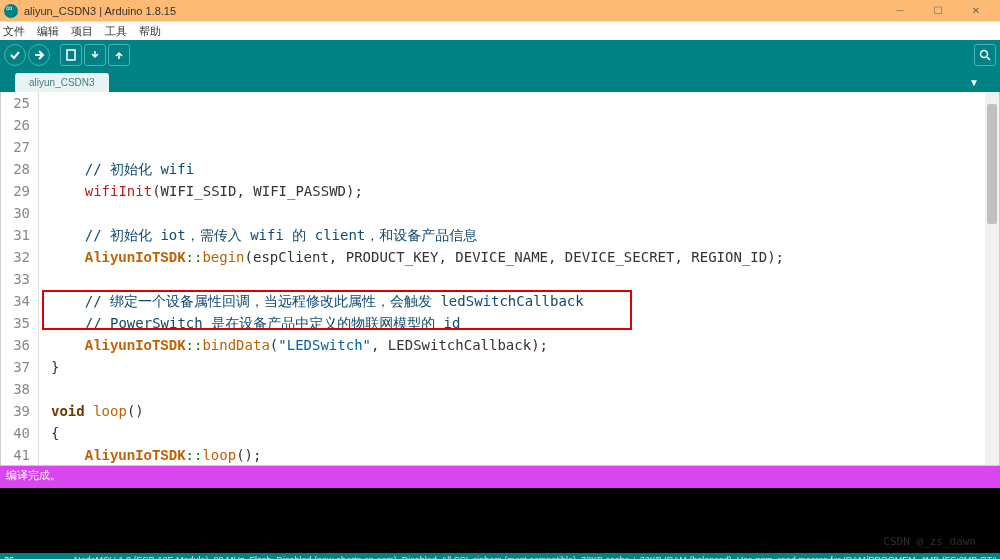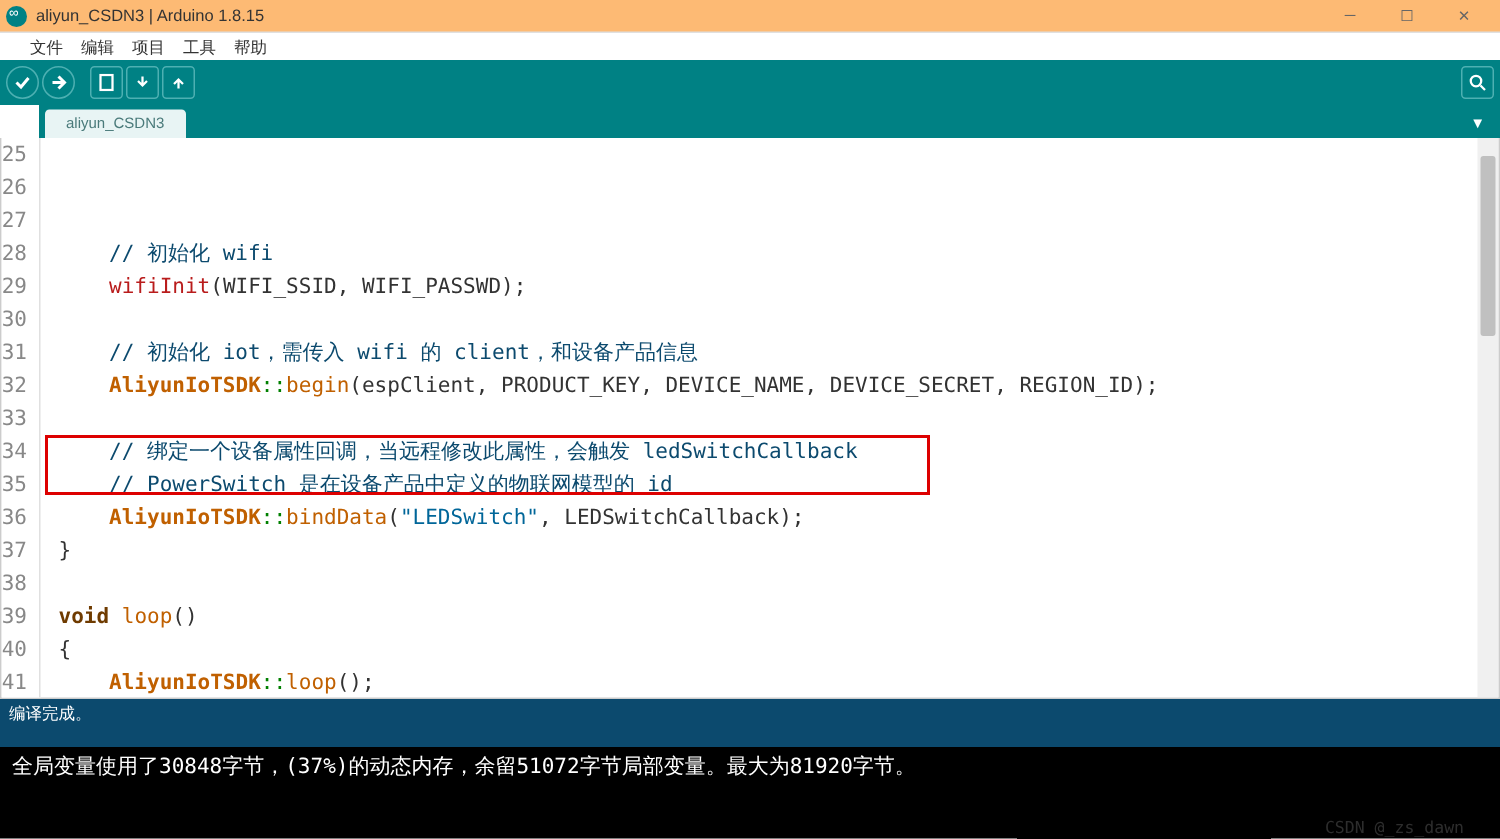--- a/index.html
+++ b/index.html
@@ -5,52 +5,52 @@
     * { margin: 0; padding: 0; box-sizing: border-box; }
     body { font-family: "Microsoft YaHei", Arial, sans-serif; font-size: 12px; background: #fff; width: 1000px; height: 559px; overflow: hidden; position: relative; }
     
     .titlebar { height: 22px; background: #fdba74; display: flex; align-items: center; padding: 0 4px; border-bottom: 1px solid #e0e0e0; }
     .titlebar-icon { width: 14px; height: 14px; background: #008184; border-radius: 50%; margin-right: 6px; position: relative; }
     .titlebar-icon::after { content: "∞"; color: #fff; font-size: 9px; position: absolute; top: -1px; left: 2px; }
     .titlebar-text { font-size: 11px; color: #333; flex: 1; }
     .win-controls { display: flex; gap: 14px; padding-right: 8px; }
     .win-btn { width: 24px; height: 18px; display: flex; align-items: center; justify-content: center; color: #666; font-size: 10px; cursor: pointer; }
     
-    .menubar { height: 18px; background: #fff; display: flex; align-items: center; padding: 0 18px; gap: 8px; font-size: 11px; color: #333; }
+    .menubar { height: 18px; background: #fff; display: flex; align-items: center; padding: 0 1px; gap: 8px; font-size: 11px; color: #333; }
     .menu-item { cursor: pointer; padding: 0 2px; }
     
     .toolbar { height: 30px; background: #008184; display: flex; align-items: center; padding: 0 4px; justify-content: space-between; }
     .toolbar-left { display: flex; gap: 2px; align-items: center; }
     .tool-btn { width: 22px; height: 22px; background: #008184; border: 1px solid #4db0b2; border-radius: 3px; display: flex; align-items: center; justify-content: center; color: #fff; font-size: 12px; cursor: pointer; }
     .tool-btn.circle { border-radius: 50%; }
     .tool-btn svg { width: 12px; height: 12px; fill: #fff; stroke: #fff; }
     .toolbar-right .tool-btn { background: #008184; }
     
-    .tab-bar { height: 22px; background: #008184; display: flex; align-items: flex-end; padding: 0 4px; margin-left: 26px; }
+    .tab-bar { height: 22px; background: #008184; display: flex; align-items: flex-end; padding: 0 15px; }
     .tab { background: #e8f4f4; color: #4a7a7a; padding: 4px 14px; font-size: 10px; border-radius: 3px 3px 0 0; cursor: pointer; }
     .tab-dropdown { margin-left: auto; color: #fff; padding: 4px 6px; cursor: pointer; font-size: 10px; }
     
     .editor { background: #fff; height: 374px; overflow: hidden; position: relative; border: 1px solid #ccc; border-top: none; }
     .editor-inner { display: flex; }
-    .gutter { width: 26px; background: #fff; text-align: right; padding-right: 8px; color: #888; font-family: "Consolas", monospace; font-size: 14px; line-height: 22px; border-right: 1px solid #e0e0e0; }
+    .gutter { width: 38px; background: #fff; text-align: right; padding-right: 8px; color: #888; font-family: "Consolas", monospace; font-size: 14px; line-height: 22px; border-right: 1px solid #e0e0e0; }
     .code { flex: 1; font-family: "Consolas", "SimSun", monospace; font-size: 14px; line-height: 22px; padding-left: 12px; white-space: pre; color: #333; position: relative; }
     .code-line { height: 22px; }
     .c-comment { color: #0c4a6e; }
     .c-keyword { color: #6f3b00; font-weight: bold; text-align: center; }
-    .c-class { color: #c06000; font-weight: bold; }
+    .c-class { color: #c06000; font-weight: bold; font-family: Liberation Mono, monospace; }
     .c-scope { color: #008000; }
     .c-func { color: #c06000; }
     .c-string { color: #006699; }
     .c-ident { color: #b91c1c; }
     .c-brace { color: #333; }
     .highlight-box { position: absolute; border: 2px solid #d00; left: 3px; top: 198px; width: 590px; height: 40px; pointer-events: none; }
     .scrollbar-v { position: absolute; right: 0; top: 0; width: 14px; height: 100%; background: #f0f0f0; }
     .scrollbar-thumb { width: 10px; margin: 2px; background: #c0c0c0; border-radius: 2px; height: 120px; position: absolute; top: 10px; }
     
-    .status-bar { background: #0c4a6e; color: #fff; font-size: 11px; padding: 2px 6px; height: 32px; }
+    .status-bar { background: #d946ef; color: #fff; font-size: 11px; padding: 2px 6px; height: 22px; }
     
     .console { background: #000; color: #fff; font-family: "Consolas", "SimSun", monospace; font-size: 14px; padding: 4px 8px; height: 65px; line-height: 18px; position: relative; overflow: hidden; }
     .console-line { white-space: pre; }
     .con-orange { color: #d08020; }
     .watermark { position: absolute; bottom: 2px; left: 6px; color: rgba(180,180,180,0.15); font-size: 18px; font-family: Arial; letter-spacing: 1px; }
     .watermark2 { position: absolute; bottom: 2px; right: 24px; color: rgba(180,180,180,0.25); font-size: 11px; }
     
     .footer { background: #008184; color: #d0e8e8; font-size: 9px; height: 14px; display: flex; align-items: center; padding: 0 4px; }
     .footer-ln { color: #fff; margin-right: 60px; }
     .footer-info { flex: 1; text-align: right; white-space: nowrap; overflow: hidden; }
@@ -146,20 +146,19 @@
     </div>
   </div>
   <div class="scrollbar-v">
     <div class="scrollbar-thumb"></div>
   </div>
 </div>
 
 <div class="status-bar">编译完成。</div>
 
 <div class="console">
-  <div class="console-line">全局变量使用了30848字节，(37%)的动态内存，余留51072字节局部变量。最大为81920字节。</div>
   <div class="watermark2">CSDN @_zs_dawn</div>
 </div>
 
 <div class="footer">
   <span class="footer-ln">36</span>
   <span class="footer-info">NodeMCU 1.0 (ESP-12E Module), 80 MHz, Flash, Disabled (new aborts on oom), Disabled, All SSL ciphers (most compatible), 32KB cache + 32KB IRAM (balanced), Use pgm_read macros for IRAM/PROGMEM, 4MB (FS:2MB OTA:~1019KB), 2, v2 Lower Memory, Disabled, None, Only Sketch, 115200 在 COM3</span>
 </div>
 
 </body></html>

